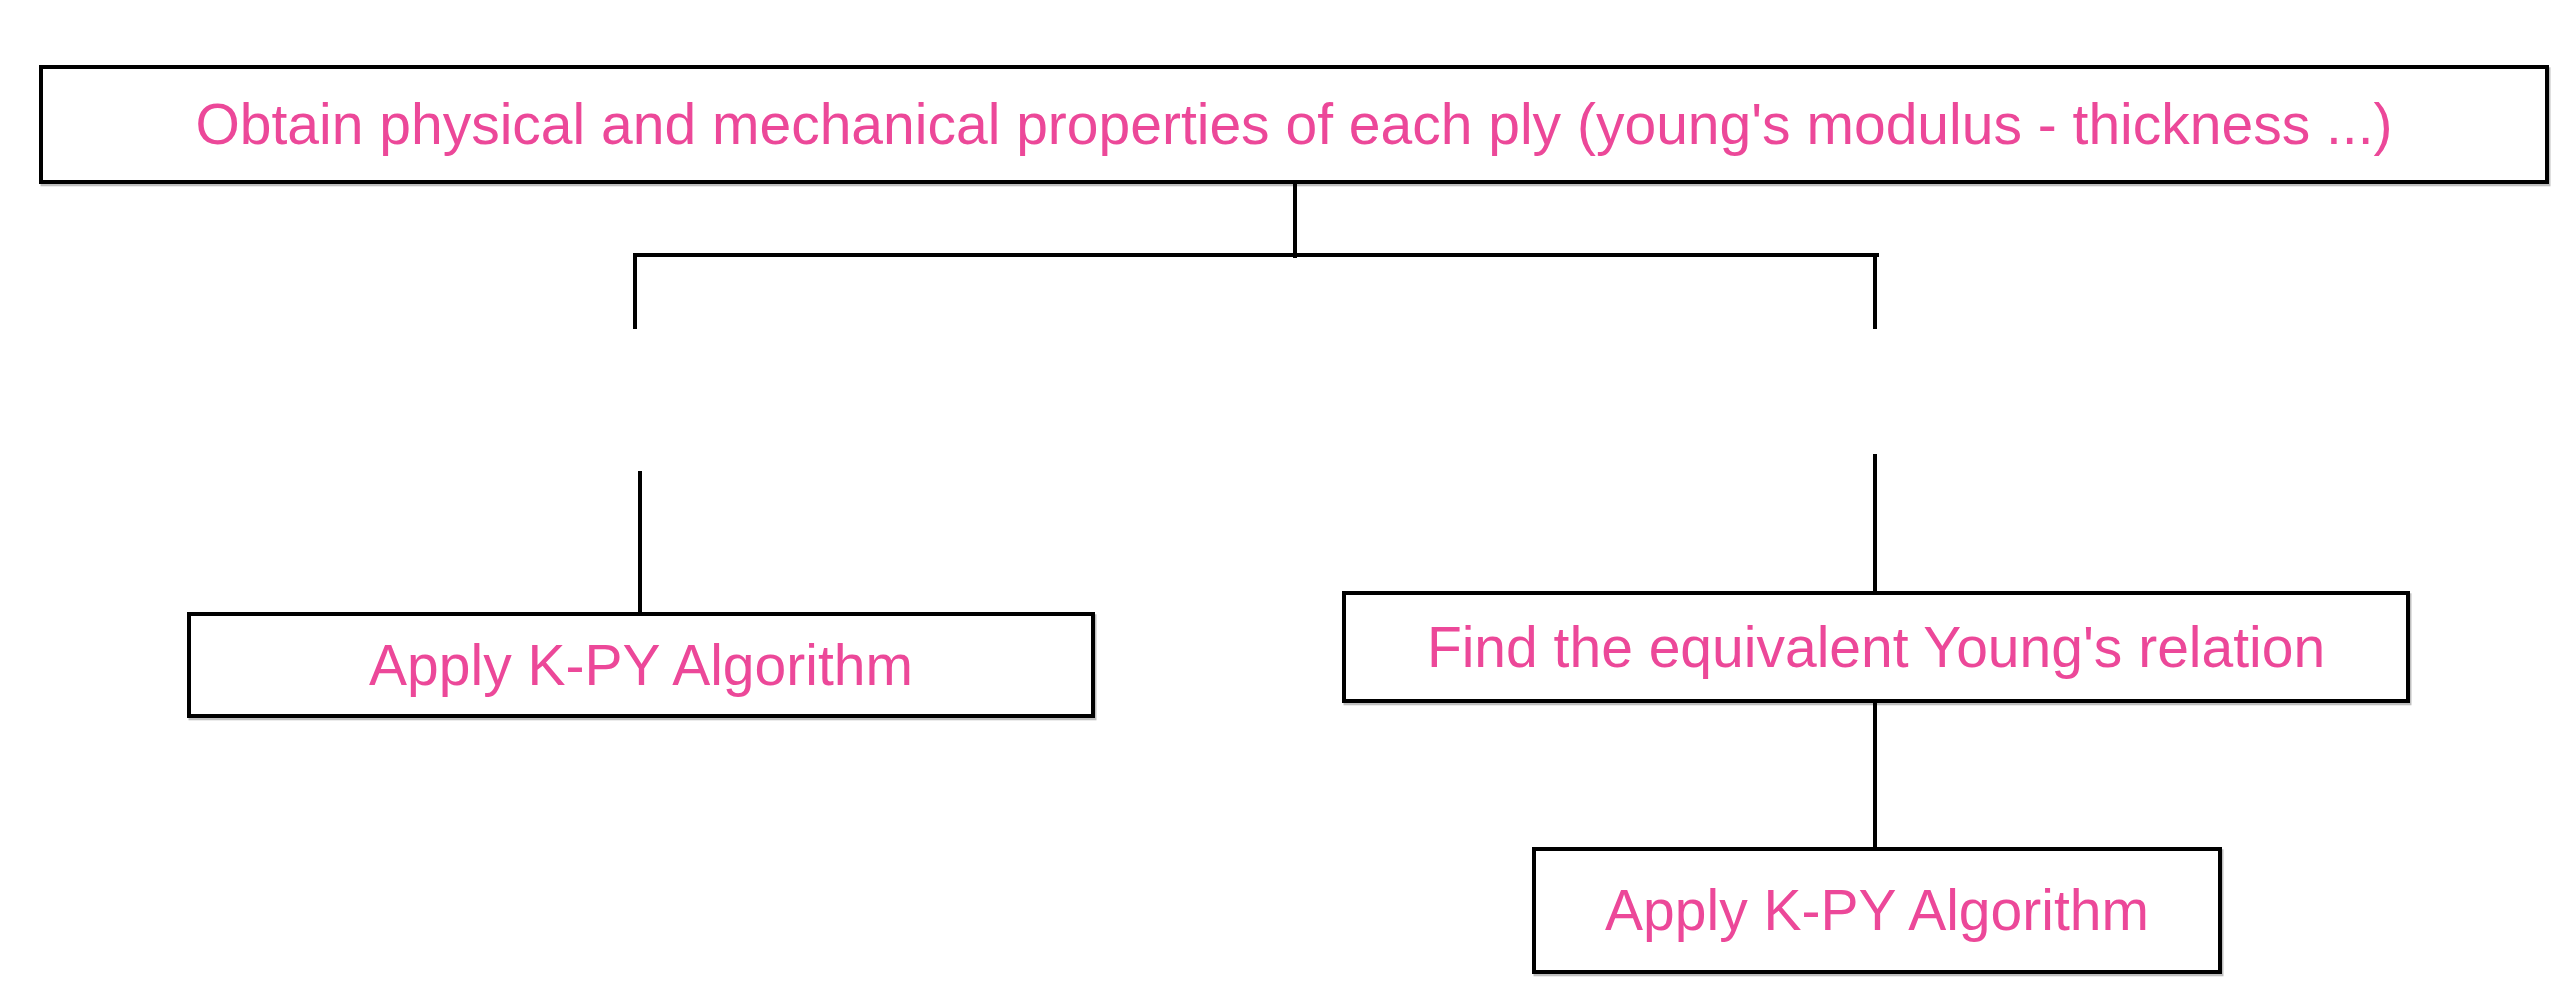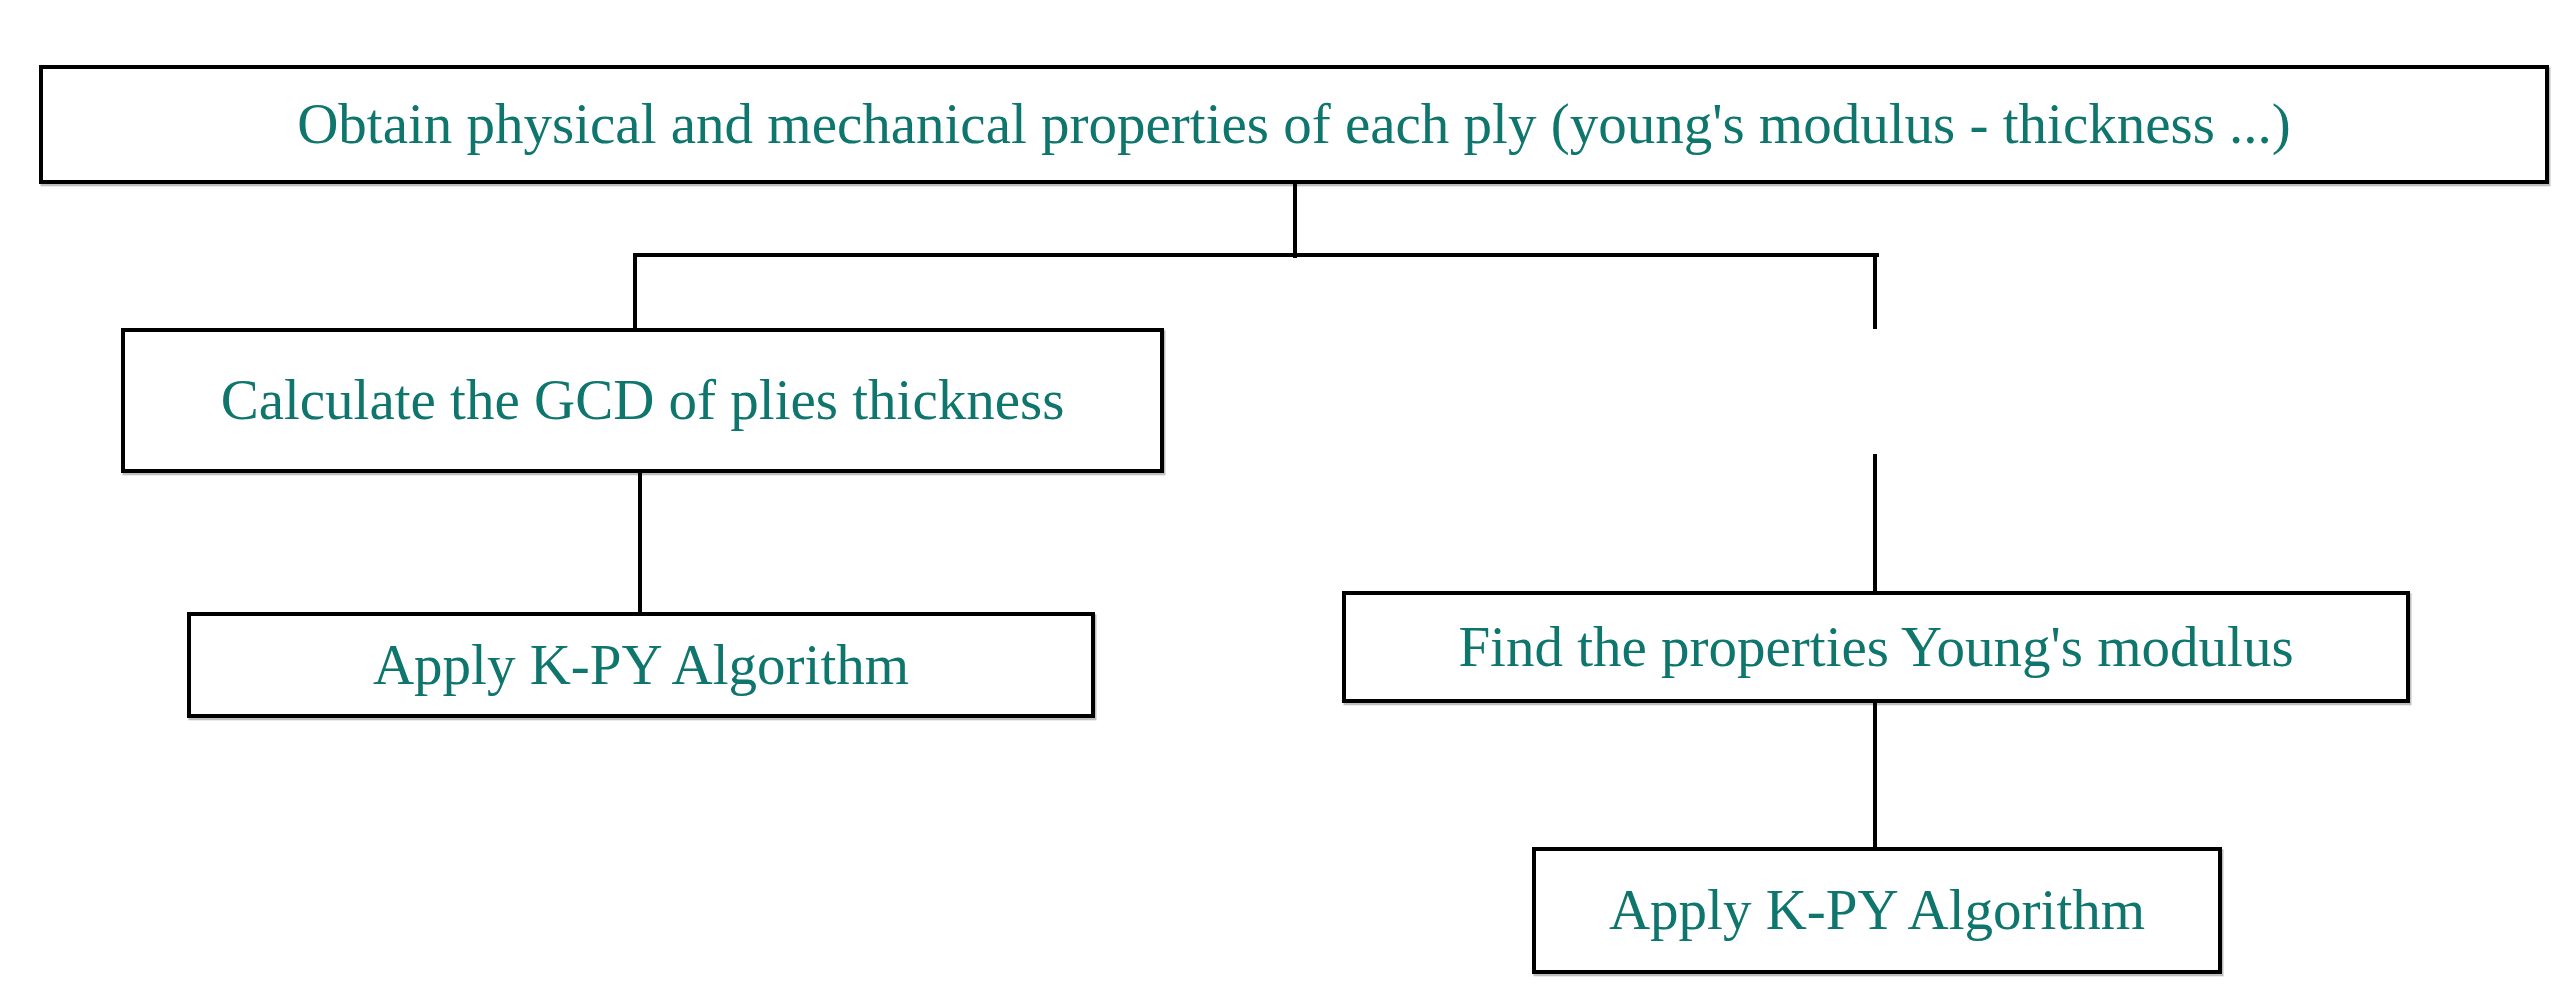--- a/index.html
+++ b/index.html
@@ -5,22 +5,22 @@
   html, body {
     margin: 0;
     padding: 0;
     background: #ffffff;
   }
   .canvas {
     position: relative;
     width: 2392px;
     height: 985px;
     background: #ffffff;
-    font-family: Liberation Serif, serif;
-    color: #0f766e;
+    font-family: Liberation Sans, sans-serif;
+    color: #ec4899;
   }
   .node {
     position: absolute;
     box-sizing: border-box;
     background: #ffffff;
     border: 4.6px solid #000000;
     display: flex;
     align-items: center;
     justify-content: center;
     text-align: center;
@@ -61,31 +61,28 @@
   <div class="line v-drop-left"></div>
   <div class="line v-drop-right"></div>
   <div class="line v-gcd-kpy"></div>
   <div class="line v-stress-young"></div>
   <div class="line v-young-kpy"></div>
 
   <div class="node node-root">
     <span>Obtain physical and mechanical properties of each ply (young's modulus - thickness ...)</span>
   </div>
 
-  <div class="node node-gcd">
-    <span>Calculate the GCD of plies thickness</span>
-  </div>
 
 
   <div class="node node-kpy-left">
     <span>Apply K-PY Algorithm</span>
   </div>
 
   <div class="node node-young">
-    <span>Find the properties Young's modulus</span>
+    <span>Find the equivalent Young's relation</span>
   </div>
 
   <div class="node node-kpy-right">
     <span>Apply K-PY Algorithm</span>
   </div>
 
 </div>
 
 
 </body></html>

